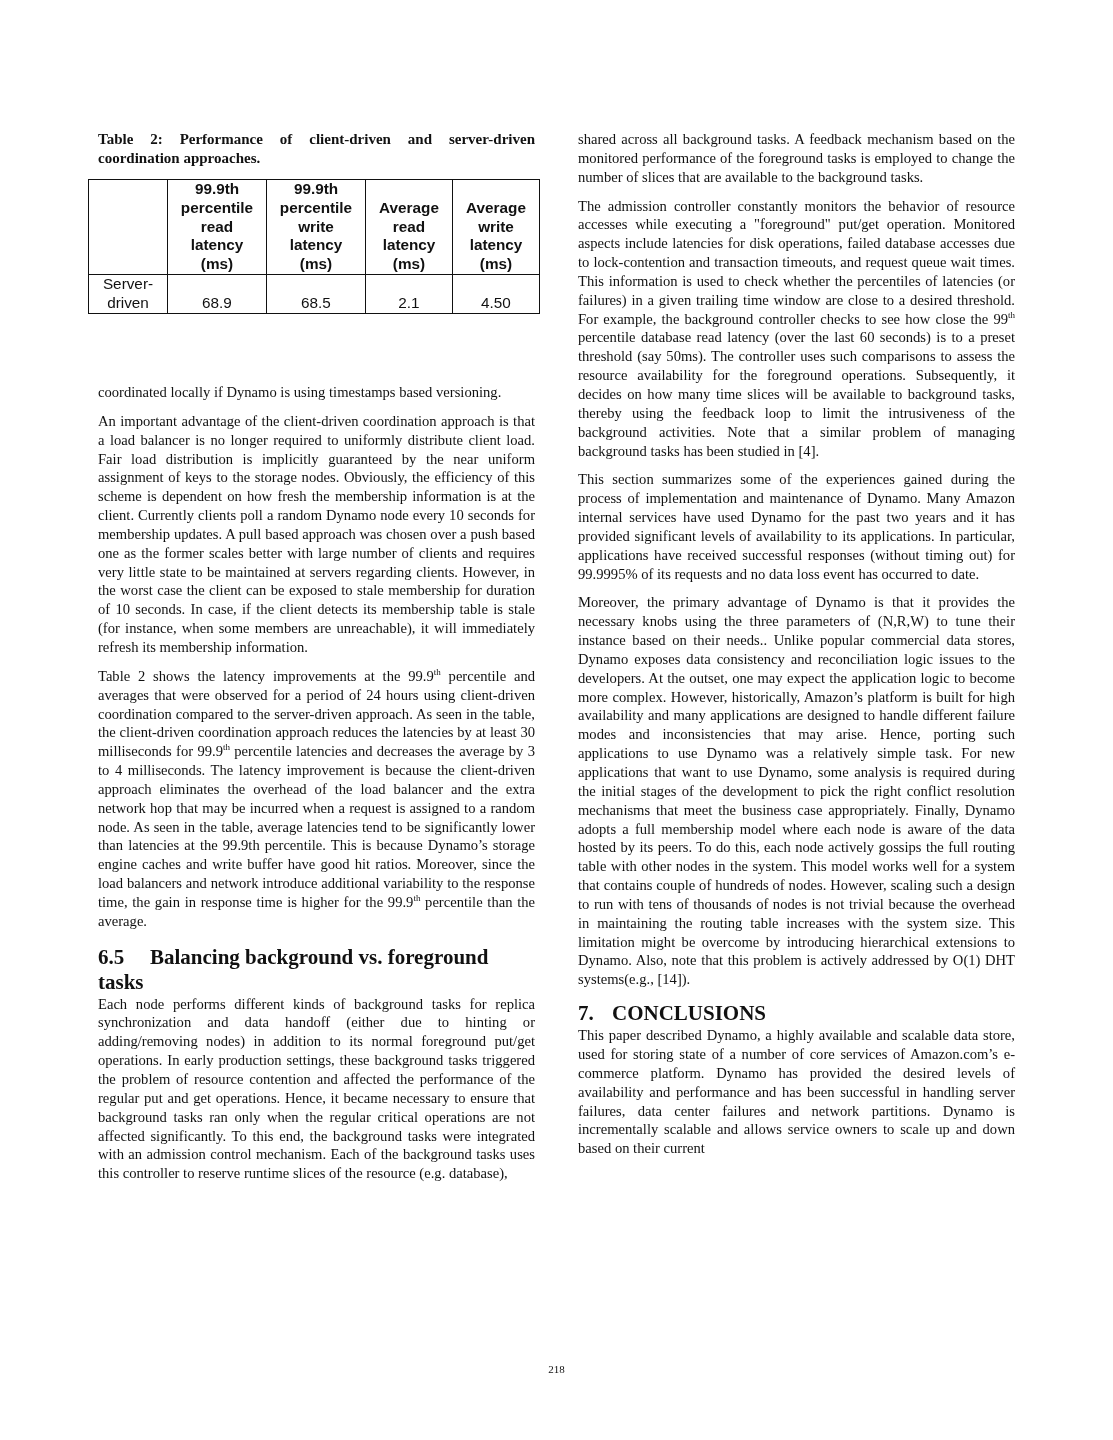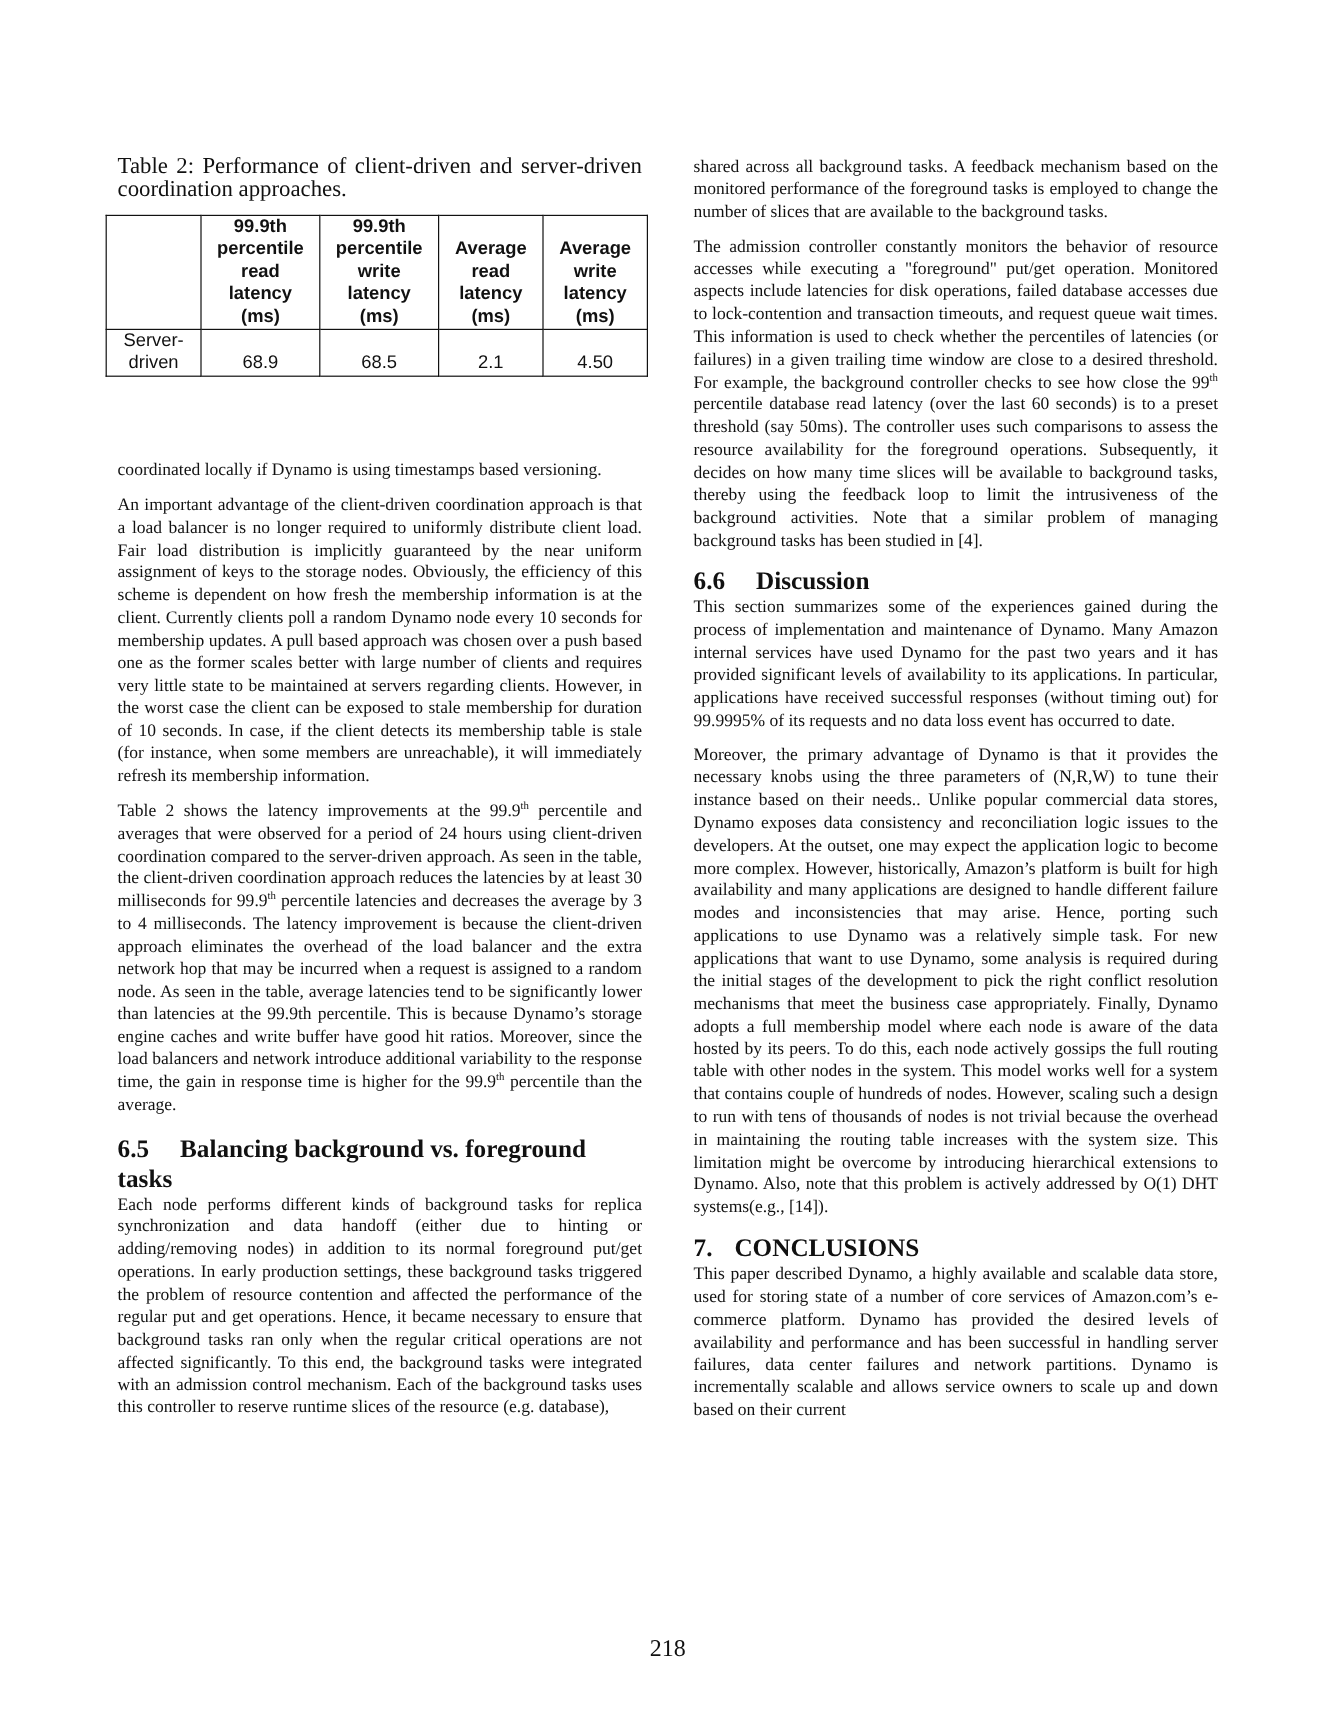--- a/index.html
+++ b/index.html
@@ -4,33 +4,33 @@
 <style>
   html, body { margin: 0; padding: 0; background: #ffffff; }
   body { width: 1113px; height: 1440px; position: relative; overflow: hidden;
          font-family: "Liberation Serif", serif; color: #111; }
   .col { position: absolute; top: 130px; width: 437px; }
   .col-left { left: 98px; }
   .col-right { left: 578px; }
   .para { font-size: 14.6px; line-height: 18.85px; text-align: justify; margin: 0 0 10px 0;
           hyphens: none; }
   .para sup { font-size: 9px; line-height: 0; vertical-align: super; }
-  .caption { font-weight: normal; font-size: 19px; line-height: 18.5px; text-align: justify;
+  .caption { font-weight: bold; font-size: 15px; line-height: 18.5px; text-align: justify;
              margin: 0 0 10px 0; }
   table.perf { position: absolute; left: 88px; top: 179px; border-collapse: collapse;
                font-family: "Liberation Sans", sans-serif; font-size: 15.3px; line-height: 18.8px; }
   table.perf td { border: 1.3px solid #111; text-align: center; padding: 0 2px;
                   vertical-align: bottom; }
   table.perf tr.hdr td { height: 93px; font-weight: bold; }
   table.perf tr.row td { height: 37px; }
   .h2 { font-weight: bold; font-size: 21px; line-height: 25px; margin: 0; }
   .h2 .num { display: inline-block; width: 52px; }
   .h2c .num { width: 34px; }
   .pagenum { position: absolute; top: 1363px; left: 0; width: 1113px; text-align: center;
-             font-size: 20px; }
+             font-size: 11px; }
 </style>
 </head>
 <body>
 
 <div class="col col-left">
   <p class="caption">Table 2: Performance of client-driven and server-driven coordination approaches.</p>
 </div>
 
 <table class="perf">
   <tbody>
@@ -63,20 +63,19 @@
   <p class="para">coordinated locally if Dynamo is using timestamps based versioning.</p>
   <p class="para">An important advantage of the client-driven coordination approach is that a load balancer is no longer required to uniformly distribute client load. Fair load distribution is implicitly guaranteed by the near uniform assignment of keys to the storage nodes. Obviously, the efficiency of this scheme is dependent on how fresh the membership information is at the client. Currently clients poll a random Dynamo node every 10 seconds for membership updates. A pull based approach was chosen over a push based one as the former scales better with large number of clients and requires very little state to be maintained at servers regarding clients. However, in the worst case the client can be exposed to stale membership for duration of 10 seconds. In case, if the client detects its membership table is stale (for instance, when some members are unreachable), it will immediately refresh its membership information.</p>
   <p class="para"><span>Table 2 shows the latency improvements at the 99.9</span><sup>th</sup><span> percentile and averages that were observed for a period of 24 hours using client-driven coordination compared to the server-driven approach. As seen in the table, the client-driven coordination approach reduces the latencies by at least 30 milliseconds for 99.9</span><sup>th</sup><span> percentile latencies and decreases the average by 3 to 4 milliseconds. The latency improvement is because the client-driven approach eliminates the overhead of the load balancer and the extra network hop that may be incurred when a request is assigned to a random node. As seen in the table, average latencies tend to be significantly lower than latencies at the 99.9th percentile. This is because Dynamo’s storage engine caches and write buffer have good hit ratios. Moreover, since the load balancers and network introduce additional variability to the response time, the gain in response time is higher for the 99.9</span><sup>th</sup><span> percentile than the average.</span></p>
   <h2 class="h2" style="margin-top:14px"><span class="num">6.5</span><span>Balancing background vs. foreground tasks</span></h2>
   <p class="para">Each node performs different kinds of background tasks for replica synchronization and data handoff (either due to hinting or adding/removing nodes) in addition to its normal foreground put/get operations. In early production settings, these background tasks triggered the problem of resource contention and affected the performance of the regular put and get operations. Hence, it became necessary to ensure that background tasks ran only when the regular critical operations are not affected significantly. To this end, the background tasks were integrated with an admission control mechanism. Each of the background tasks uses this controller to reserve runtime slices of the resource (e.g. database),</p>
 </div>
 
 <div class="col col-right">
   <p class="para">shared across all background tasks. A feedback mechanism based on the monitored performance of the foreground tasks is employed to change the number of slices that are available to the background tasks.</p>
   <p class="para"><span>The admission controller constantly monitors the behavior of resource accesses while executing a "foreground" put/get operation. Monitored aspects include latencies for disk operations, failed database accesses due to lock-contention and transaction timeouts, and request queue wait times. This information is used to check whether the percentiles of latencies (or failures) in a given trailing time window are close to a desired threshold. For example, the background controller checks to see how close the 99</span><sup>th</sup><span> percentile database read latency (over the last 60 seconds) is to a preset threshold (say 50ms).  The controller uses such comparisons to assess the resource availability for the foreground operations. Subsequently, it decides on how many time slices will be available to background tasks, thereby using the feedback loop to limit the intrusiveness of the background activities.  Note that a similar problem of managing background tasks has been studied in [4].</span></p>
-  <h2 class="h2" style="margin-top:12px"><span class="num">6.6</span><span>Discussion</span></h2>
   <p class="para">This section summarizes some of the experiences gained during the process of implementation and maintenance of Dynamo. Many Amazon internal services have used Dynamo for the past two years and it has provided significant levels of availability to its applications. In particular, applications have received successful responses (without timing out) for 99.9995% of its requests and no data loss event has occurred to date.</p>
   <p class="para">Moreover, the primary advantage of Dynamo is that it provides the necessary knobs using the three parameters of (N,R,W) to tune their instance based on their needs.. Unlike popular commercial data stores, Dynamo exposes data consistency and reconciliation logic issues to the developers. At the outset, one may expect the application logic to become more complex. However, historically, Amazon’s platform is built for high availability and many applications are designed to handle different failure modes and inconsistencies that may arise. Hence, porting such applications to use Dynamo was a relatively simple task. For new applications that want to use Dynamo, some analysis is required during the initial stages of the development to pick the right conflict resolution mechanisms that meet the business case appropriately. Finally, Dynamo adopts a full membership model where each node is aware of the data hosted by its peers. To do this, each node actively gossips the full routing table with other nodes in the system. This model works well for a system that contains couple of hundreds of nodes. However, scaling such a design to run with tens of thousands of nodes is not trivial because the overhead in maintaining the routing table increases with the system size. This limitation might be overcome by introducing hierarchical extensions to Dynamo. Also, note that this problem is actively addressed by O(1) DHT systems(e.g., [14]).</p>
   <h2 class="h2 h2c" style="margin-top:12px"><span class="num">7.</span><span>CONCLUSIONS</span></h2>
   <p class="para">This paper described Dynamo, a highly available and scalable data store, used for storing state of a number of core services of Amazon.com’s e-commerce platform. Dynamo has provided the desired levels of availability and performance and has been successful in handling server failures, data center failures and network partitions. Dynamo is incrementally scalable and allows service owners to scale up and down based on their current</p>
 </div>
 
 <div class="pagenum">218</div>
 
 </body></html>

